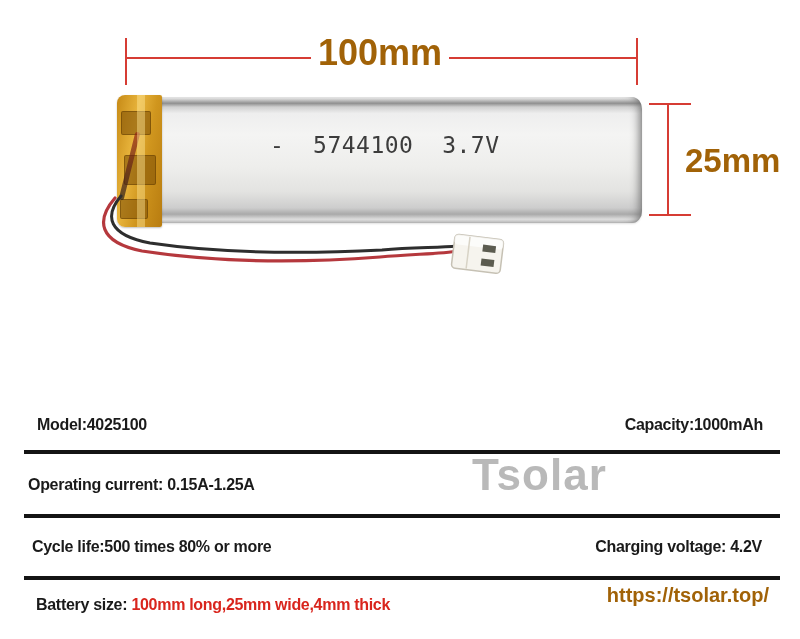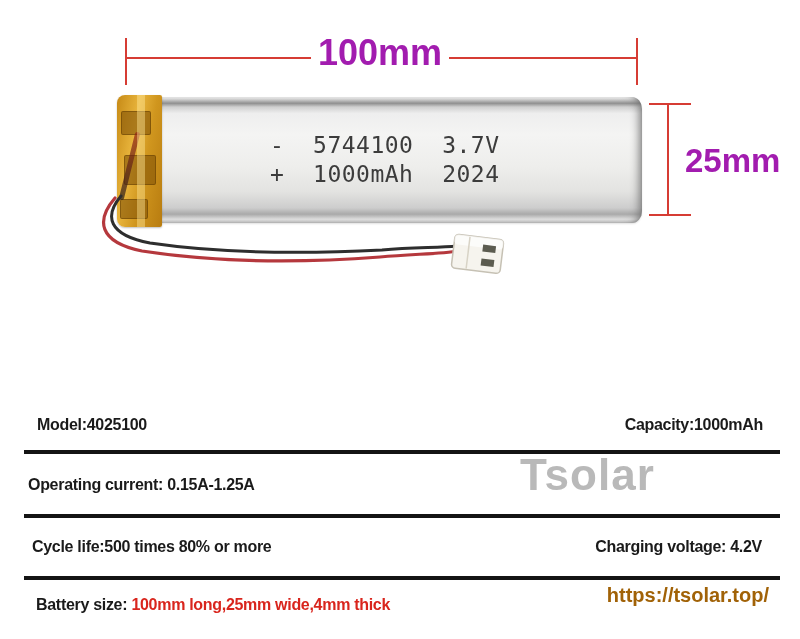--- a/index.html
+++ b/index.html
@@ -10,21 +10,21 @@
   }
   
   .dim { position:absolute; background:#d63c34; }
   .dim-h-line   { left:126px; top:57px;  width:511px; height:2px; }
   .dim-tick-l   { left:125px; top:38px;  width:2px;  height:47px; }
   .dim-tick-r   { left:636px; top:38px;  width:2px;  height:47px; }
   .dim-v-line   { left:667px; top:104px; width:2px;  height:112px; }
   .dim-tick-t   { left:649px; top:103px; width:42px; height:2px; }
   .dim-tick-b   { left:649px; top:214px; width:42px; height:2px; }
   .dim-label {
-    position:absolute; color:#a21caf; font-weight:bold; font-size:36px;
+    position:absolute; color:#a16207; font-weight:bold; font-size:36px;
     background:#ffffff; padding:0 7px; line-height:1.1;
   }
   .dim-label-w { left:311px; top:33px; }
   .dim-label-h { left:678px; top:143px; font-size:33px; background:transparent; }
 
   
   .battery {
     position:absolute; left:120px; top:97px; width:522px; height:126px;
     border-radius:10px/12px;
     background:linear-gradient(180deg,
@@ -69,39 +69,39 @@
   .r1l { left:37px;  top:416px; }
   .r1r { right:37px; top:416px; }
   .r2l { left:28px;  top:476px; }
   .r2r { right:38px; top:472px; }
   .r3l { left:32px;  top:538px; }
   .r3r { right:38px; top:538px; }
   .r4  { left:36px;  top:596px; }
   .r4 .size-value { color:#d9251d;margin-top:32px; }
   .watermark {
     position:absolute; left:472px; top:450px; z-index:1;
-    color:#b9b9b9; font-size:44px; font-weight:bold; letter-spacing:1px;margin-left:48px;
+    color:#b9b9b9; font-size:44px; font-weight:bold; letter-spacing:1px;
   }
   .site-url {
     position:absolute; right:31px; top:584px; z-index:2;
     color:#a16207; font-size:20px; font-weight:bold; letter-spacing:0;
   }
 </style>
 </head>
 <body>
 
 <div class="stage">
 
   <div class="dim dim-h-line"></div>
   <div class="dim dim-tick-l"></div>
   <div class="dim dim-tick-r"></div>
   <div class="dim-label dim-label-w">100mm</div>
 
   <div class="battery">
-    <div class="battery-print"><span>-  5744100  3.7V</span><br><span>+  1000mAh  2024</span></div>
+    <div class="battery-print"><span>-  5744100  3.7V</span><br></div>
   </div>
 
   <div class="tape">
     <div class="blk b1"></div>
     <div class="blk b2"></div>
     <div class="blk b3"></div>
     <div class="wirehint"></div>
     <div class="shine"></div>
   </div>
 

